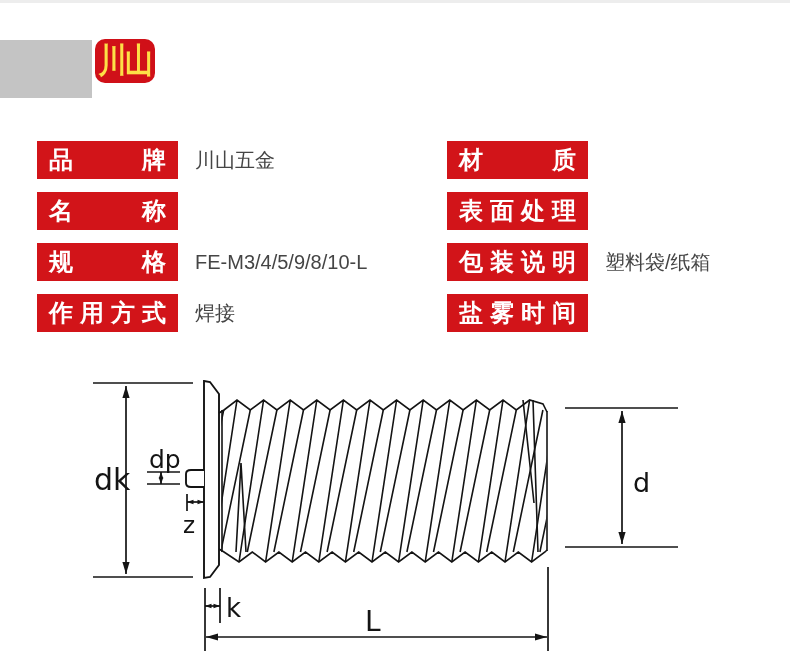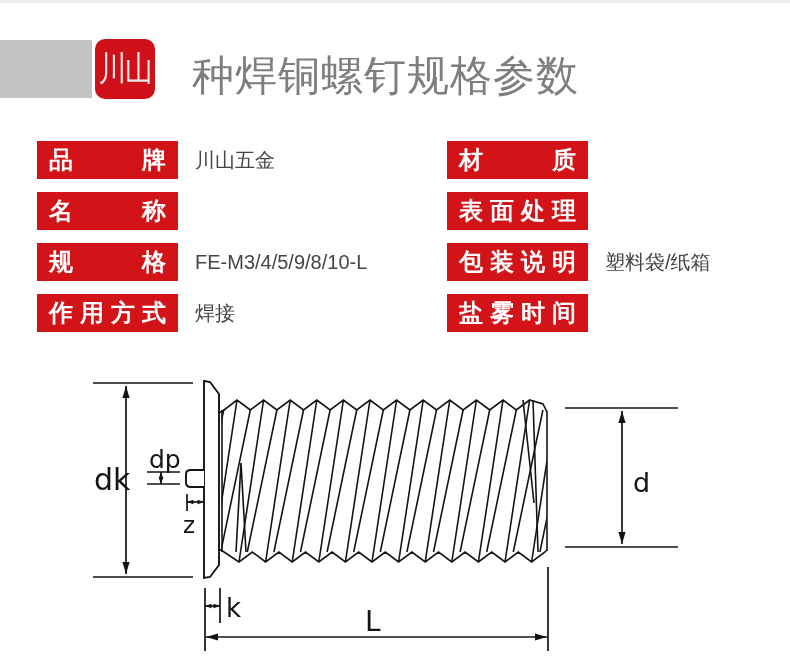--- a/index.html
+++ b/index.html
@@ -6,23 +6,23 @@
   body{
     width:790px;height:656px;position:relative;overflow:hidden;
     background:#ffffff;
     font-family:"Liberation Sans",sans-serif;
   }
   .top-hairline{position:absolute;top:0;left:0;width:790px;height:3px;background:#ededed;}
   
   .header{position:absolute;top:0;left:0;width:790px;height:110px;}
   .gray-block{position:absolute;left:0;top:40px;width:92px;height:58px;background:#c4c4c4;}
   .logo{
-    position:absolute;left:95px;top:39px;width:60px;height:60px;border-radius:10px;
-    background:#d01018;color:#e5e5e5;display:flex;align-items:center;justify-content:center;
-    font-size:34px;font-weight:normal;
+    position:absolute;left:95px;top:39px;width:60px;height:44px;border-radius:10px;
+    background:#d01018;color:#fde047;display:flex;align-items:center;justify-content:center;
+    font-size:34px;font-weight:bold;
   }
   .logo span{display:inline-block;transform:scaleX(.82);letter-spacing:-2px;white-space:nowrap;}
   .page-title{
     position:absolute;left:192px;top:48px;margin:0;
     font-size:42px;font-weight:500;color:#7e7e7e;letter-spacing:1px;white-space:nowrap;
   }
   
   .spec-col{position:absolute;top:141px;}
   .spec-col.left{left:37px;}
   .spec-col.right{left:447px;}
@@ -46,21 +46,20 @@
 </head>
 <body>
 
 <div class="top-hairline"></div>
 
 <header class="header">
   <div class="gray-block"></div>
   <div class="logo">
     <span>川山</span>
   </div>
-  <h1 class="page-title">种焊铜螺钉规格参数</h1>
 </header>
 
 <section class="spec-col left">
   <div class="spec-row">
     <div class="spec-label">
         <span>品</span>
         <span>牌</span>
       </div>
     <div class="spec-value">川山五金</div>
   </div>

